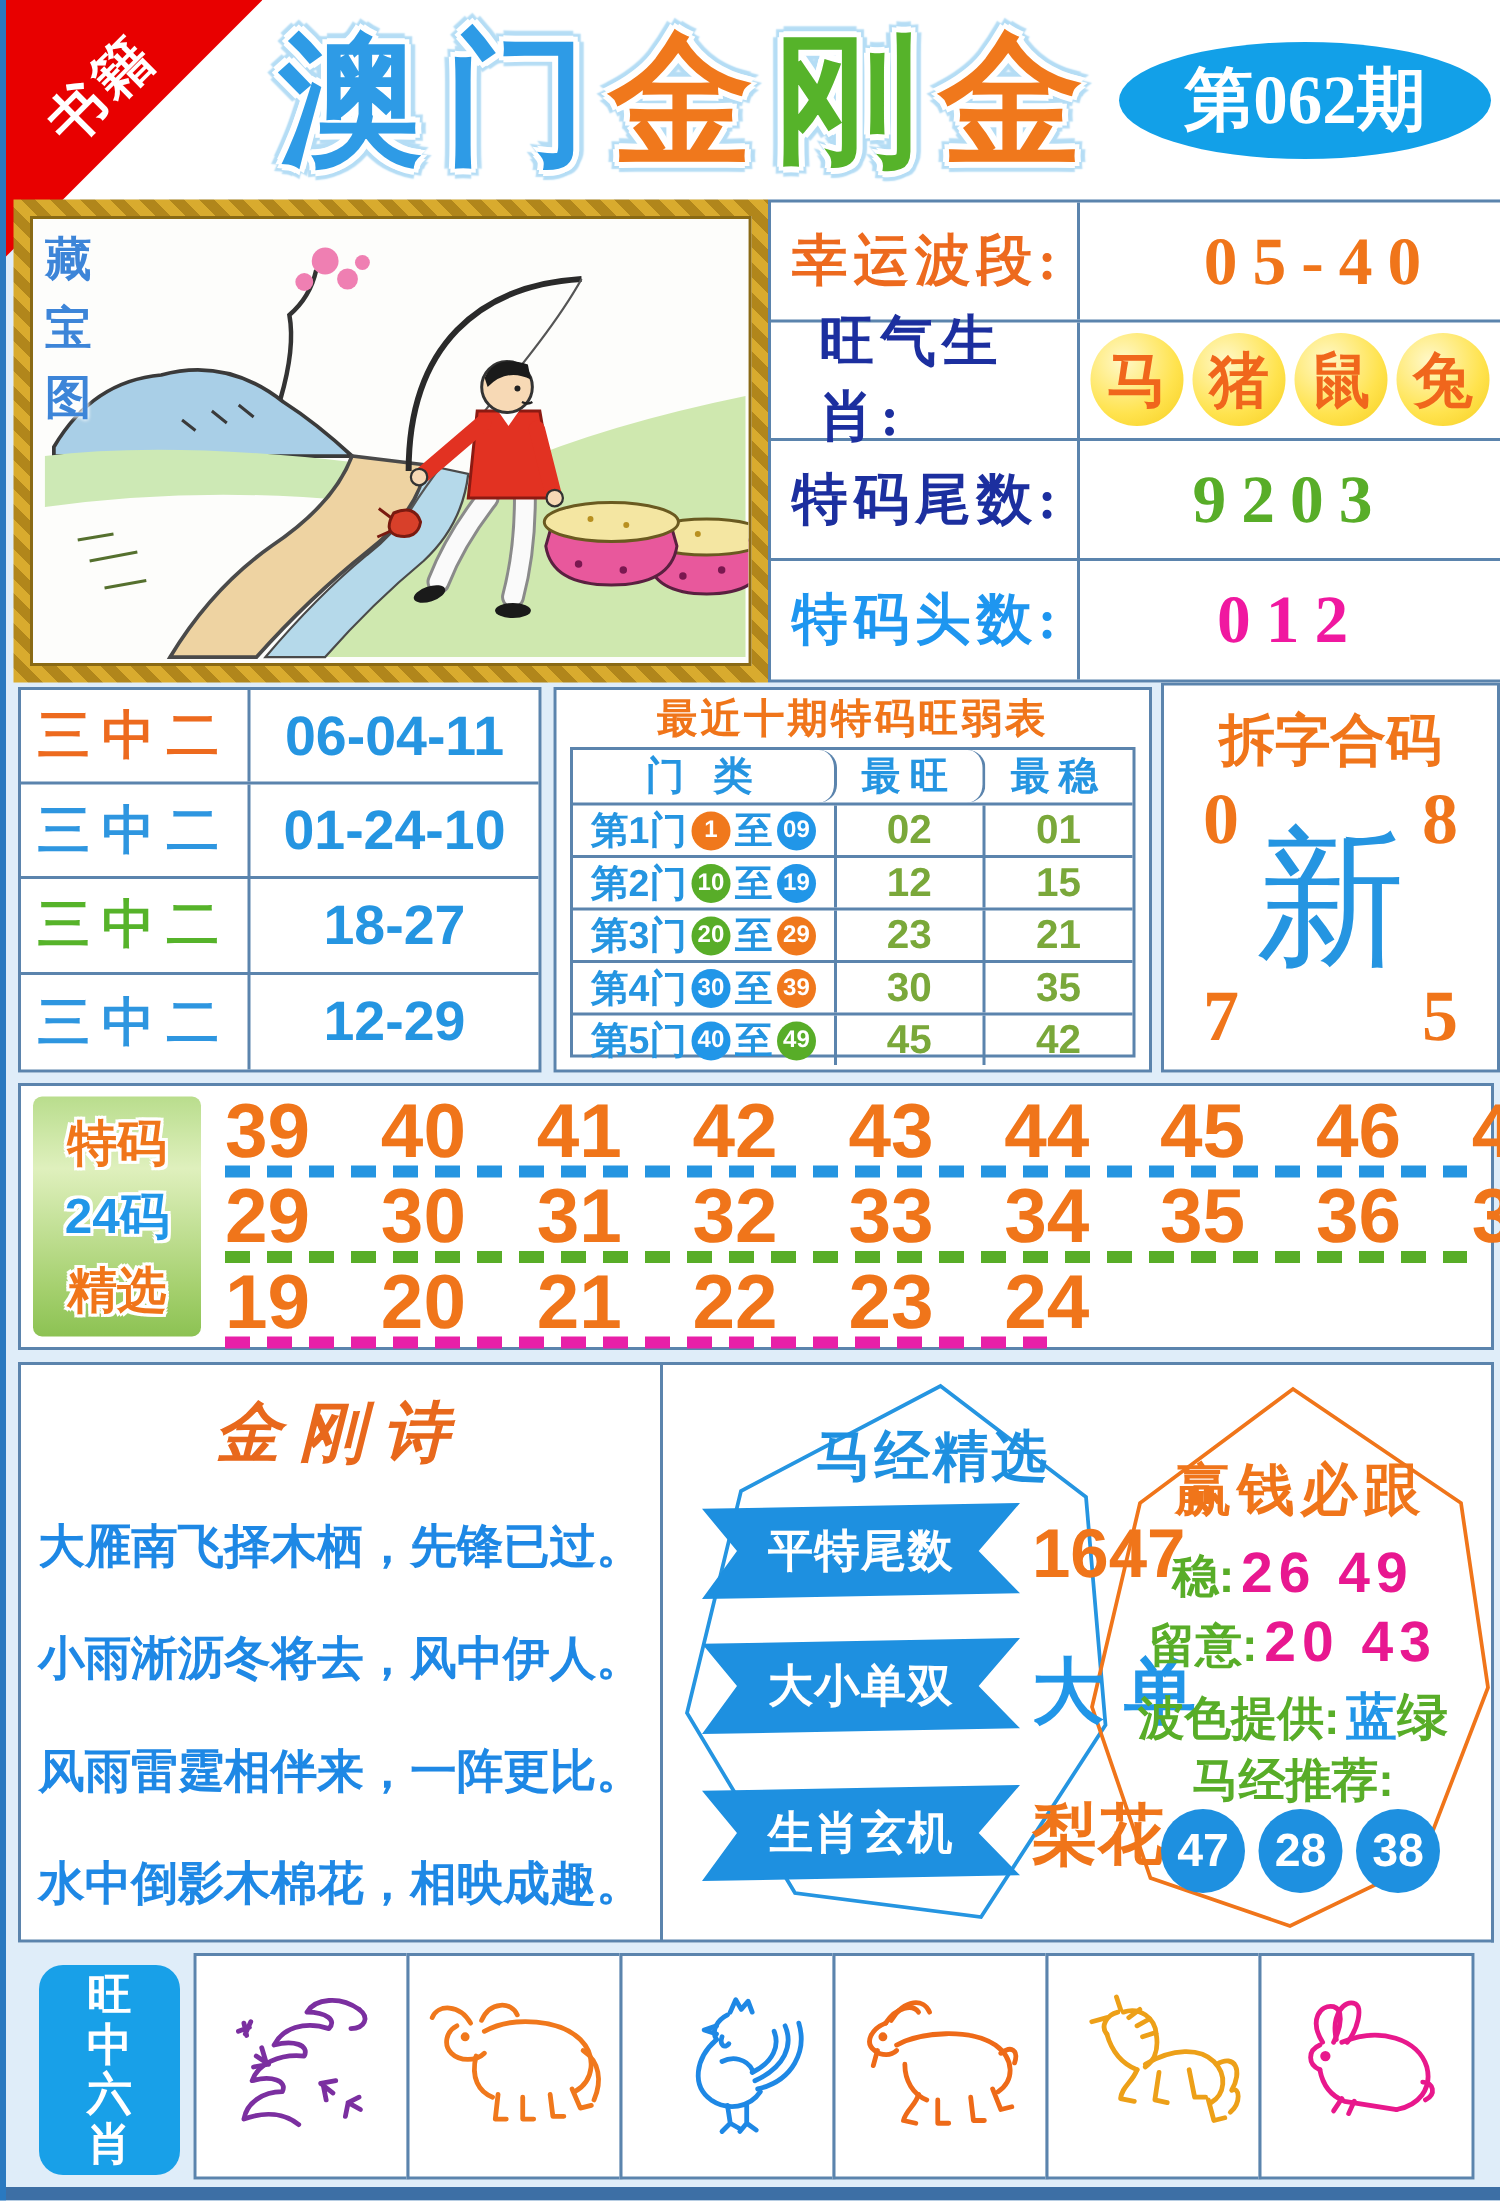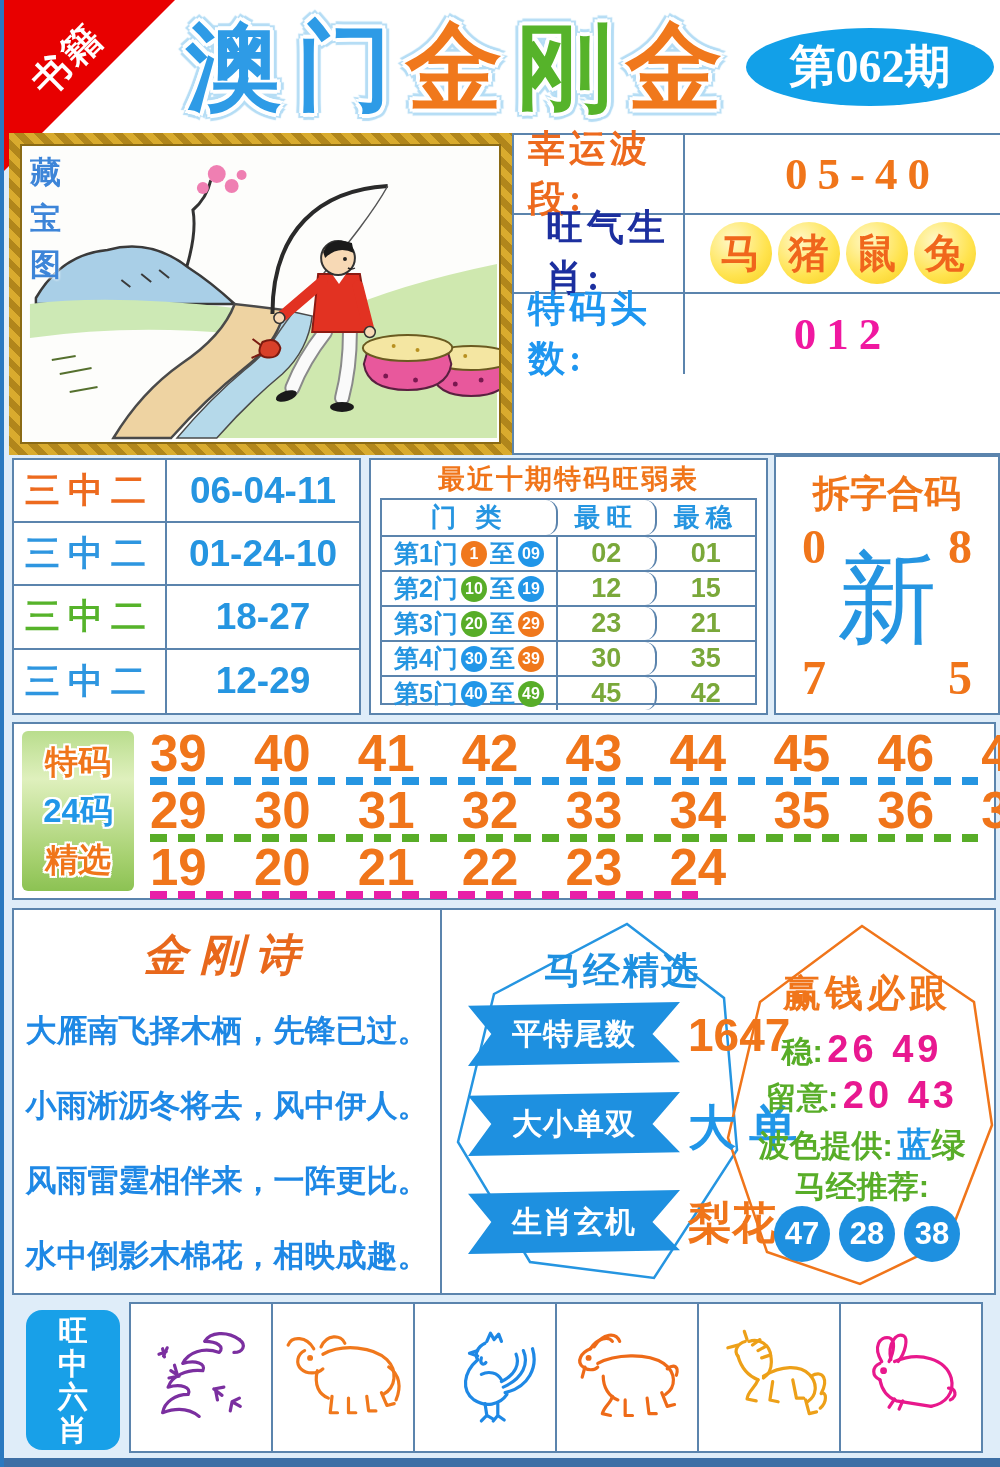--- a/index.html
+++ b/index.html
@@ -27,21 +27,21 @@
   
   .tre-frame{left:5px;top:133px;width:503px;height:322px;padding:11px;
      background:repeating-linear-gradient(45deg,#d9ab2e 0 7px,#b1861b 7px 14px);}
   .tre-inner{width:100%;height:100%;background:#fff;border:2px solid #8a6a14;position:relative;overflow:hidden;}
   .tre-label{position:absolute;left:8px;top:6px;display:flex;flex-direction:column;gap:4px;
      color:#3d85d8;font-size:31px;font-weight:900;text-shadow:0 0 3px #fff,0 0 3px #fff;}
   
   .info{left:508px;top:133px;width:490px;height:322px;background:#fff;border:2px solid var(--line);}
   .irow{height:79.5px;display:flex;border-bottom:2px solid var(--line);}
   .irow:last-child{border-bottom:none;}
-  .ilab{width:171px;border-right:2px solid var(--line);display:flex;align-items:center;padding-left:14px;
+  .ilab{width:206px;border-right:2px solid var(--line);display:flex;align-items:center;padding-left:14px;
      font-family:"Liberation Serif",serif;font-weight:bold;font-size:37px;letter-spacing:4px;}
   .ival{flex:1;display:flex;align-items:center;justify-content:center;
      font-family:"Liberation Serif",serif;font-weight:bold;font-size:45px;letter-spacing:10px;}
   .zwrap{flex:1;display:flex;align-items:center;justify-content:center;gap:6px;}
   .zcirc{width:62px;height:62px;border-radius:50%;
      background:radial-gradient(circle at 35% 30%,#fff8c8,#ffe34e 60%,#f6cd1e);
      color:#f0661c;font-size:40px;font-weight:bold;font-family:"Liberation Serif",serif;
      display:flex;align-items:center;justify-content:center;}
   
   .picks{left:8px;top:458px;width:349px;height:257px;background:#fff;border:2px solid var(--line);}
@@ -59,21 +59,21 @@
      display:grid;grid-template-rows:repeat(6,1fr);}
   .trow{display:grid;grid-template-columns:176px 1fr 1fr;border-bottom:2px solid var(--line);}
   .trow:last-child{border-bottom:none;}
   .tcell{display:flex;align-items:center;justify-content:center;border-right:2px solid var(--line);gap:3px;}
   .tcell:last-child{border-right:none;}
   .thead{color:var(--blue);font-weight:900;font-size:26px;letter-spacing:6px;border-radius:12px;}
   .gatetxt{color:var(--blue);font-size:25px;font-weight:bold;}
   .circ{width:26px;height:26px;border-radius:50%;background:currentColor;display:inline-flex;
      align-items:center;justify-content:center;}
   .circ b{color:#fff;font-size:16px;font-weight:bold;font-style:normal;}
-  .gval{color:var(--vgreen);font-size:27px;font-weight:bold;border-radius:12px;}
+  .gval{color:var(--vgreen);font-size:27px;font-weight:bold;}
   
   .split{left:770px;top:455px;width:226px;height:260px;background:#fff;border:2px solid var(--line);
      box-shadow:inset 0 0 0 3px #fff;}
   .stitle{position:absolute;top:12px;left:0;width:100%;text-align:center;color:var(--orange);
      font-size:37px;font-weight:900;}
   .sdig{position:absolute;font-family:"Liberation Serif",serif;font-weight:bold;font-size:48px;color:var(--orange);}
   .scent{position:absolute;left:0;top:76px;width:100%;text-align:center;color:var(--blue);
      font-family:"Liberation Serif",serif;font-size:100px;}
   
   .band{left:8px;top:722px;width:984px;height:178px;background:#fff;border:2px solid var(--line);}
@@ -206,20 +206,24 @@
   <div class="irow">
     <div class="ilab" style="color: rgb(28, 47, 159); padding-left: 32px;">旺气生肖:</div>
     <div class="zwrap">
       <span class="zcirc">马</span>
       <span class="zcirc">猪</span>
       <span class="zcirc">鼠</span>
       <span class="zcirc">兔</span>
     </div>
   </div>
   <div class="irow">
+    <div class="ilab" style="color: rgb(28, 47, 159);">特码尾数:</div>
+    <div class="ival" style="color: rgb(88, 173, 40);">9203</div>
+  </div>
+  <div class="irow">
     <div class="ilab" style="color: rgb(30, 150, 240);">特码头数:</div>
     <div class="ival" style="color: rgb(240, 24, 160);">012</div>
   </div>
 </div>
 
 <div class="abs picks">
   <div class="prow">
     <div class="plab" style="color: rgb(237, 106, 30);">三中二</div>
     <div class="pval">06-04-11</div>
   </div>

